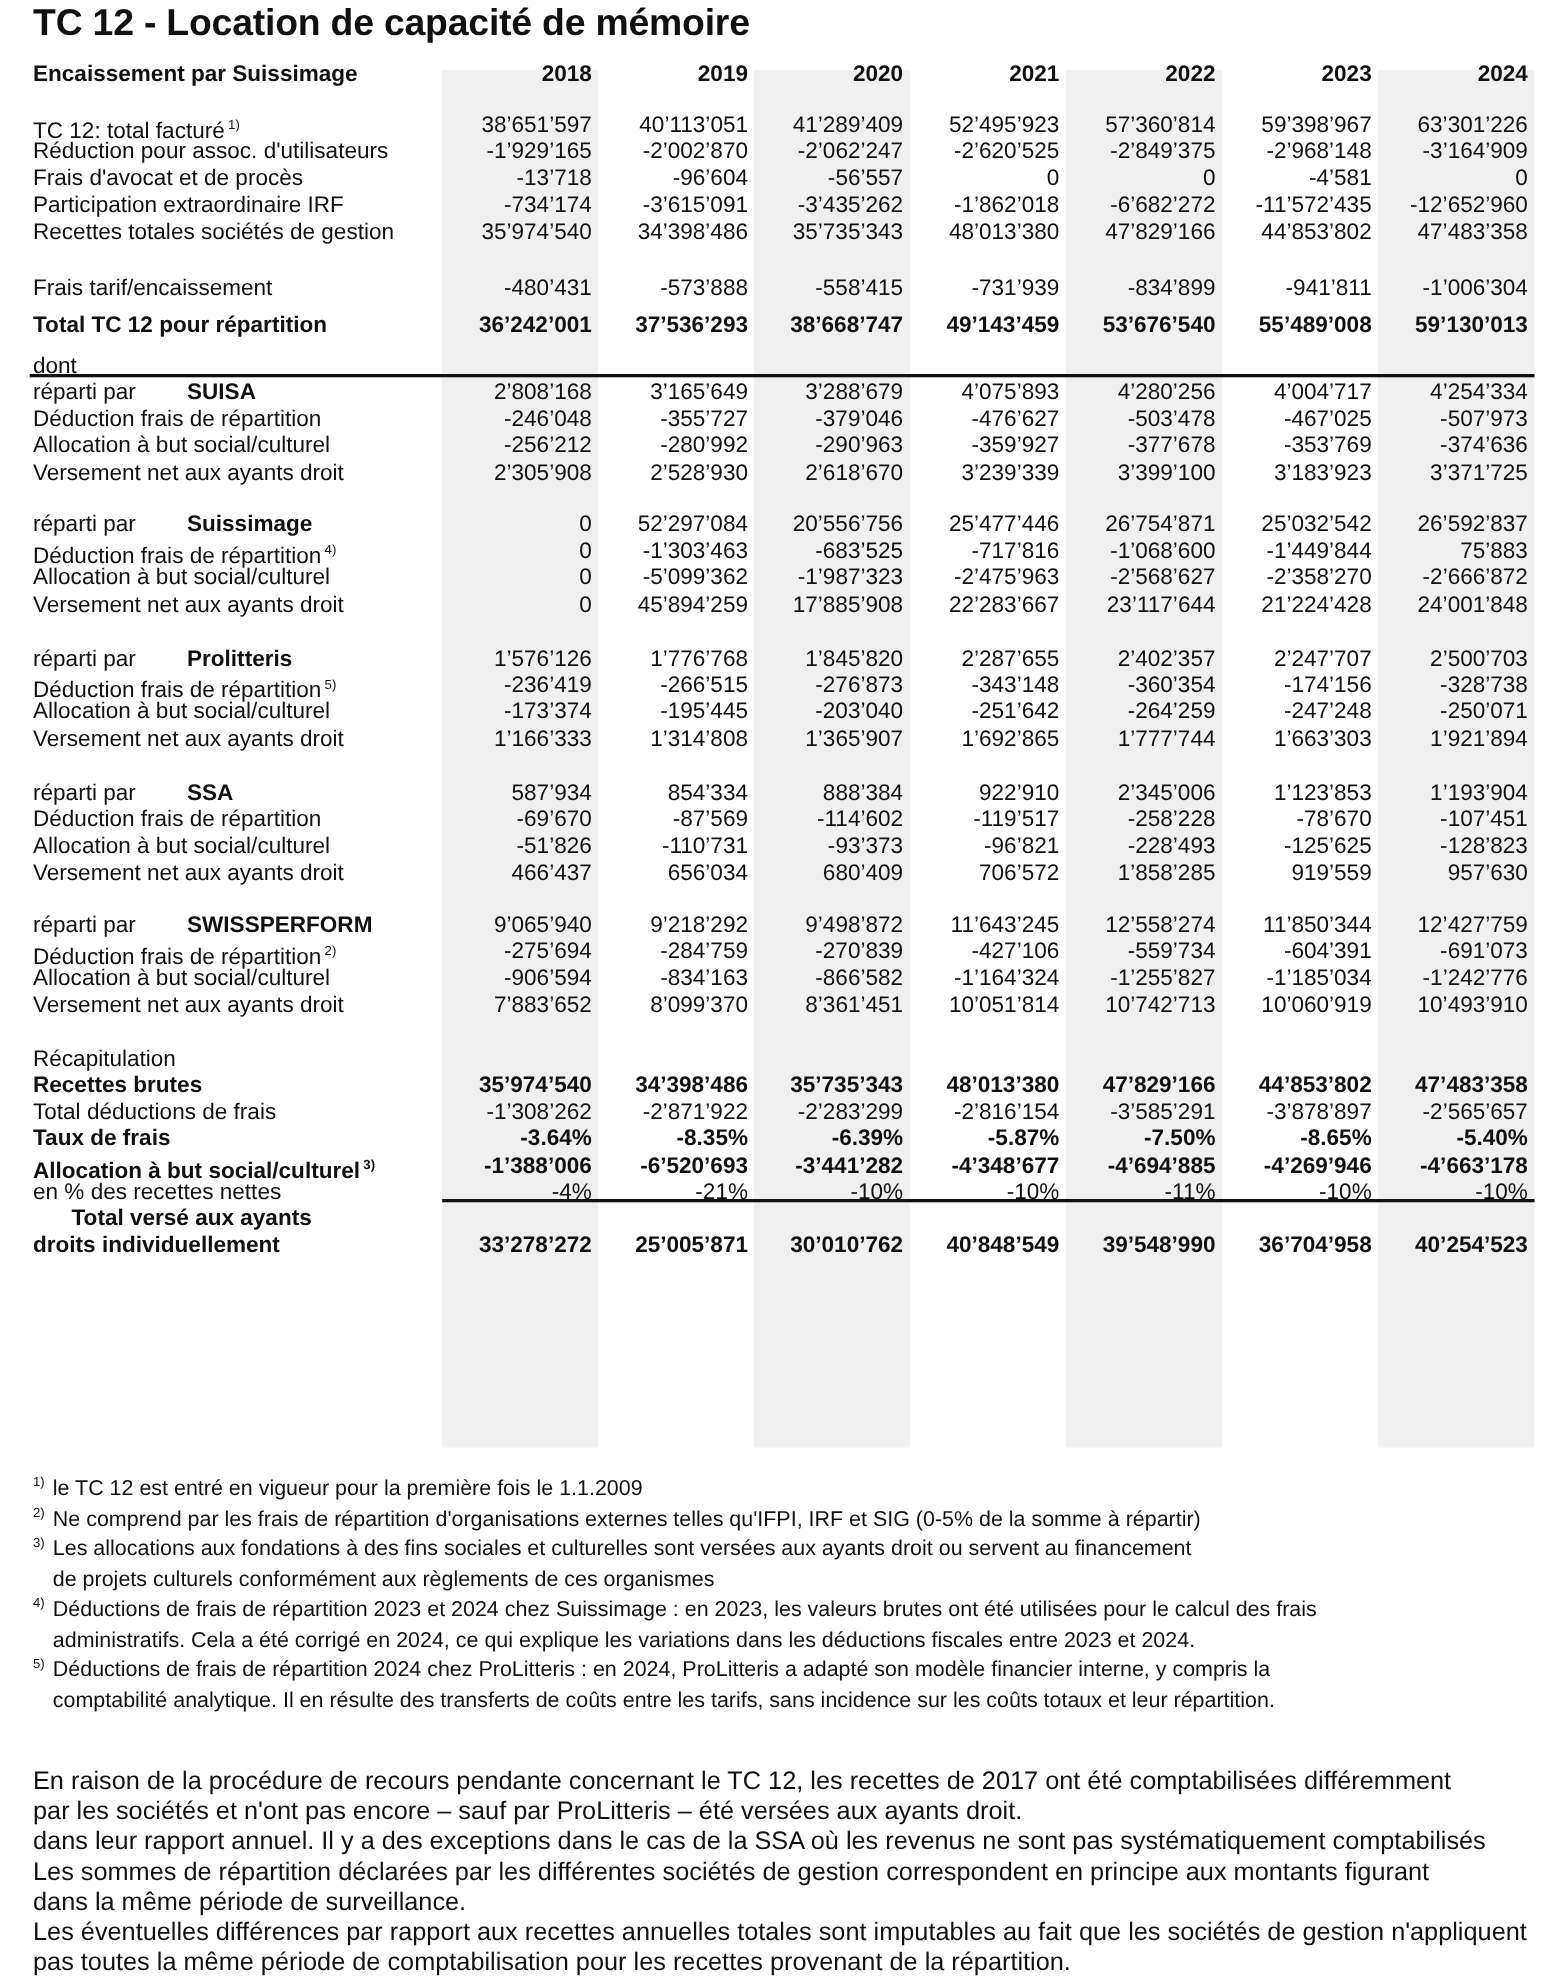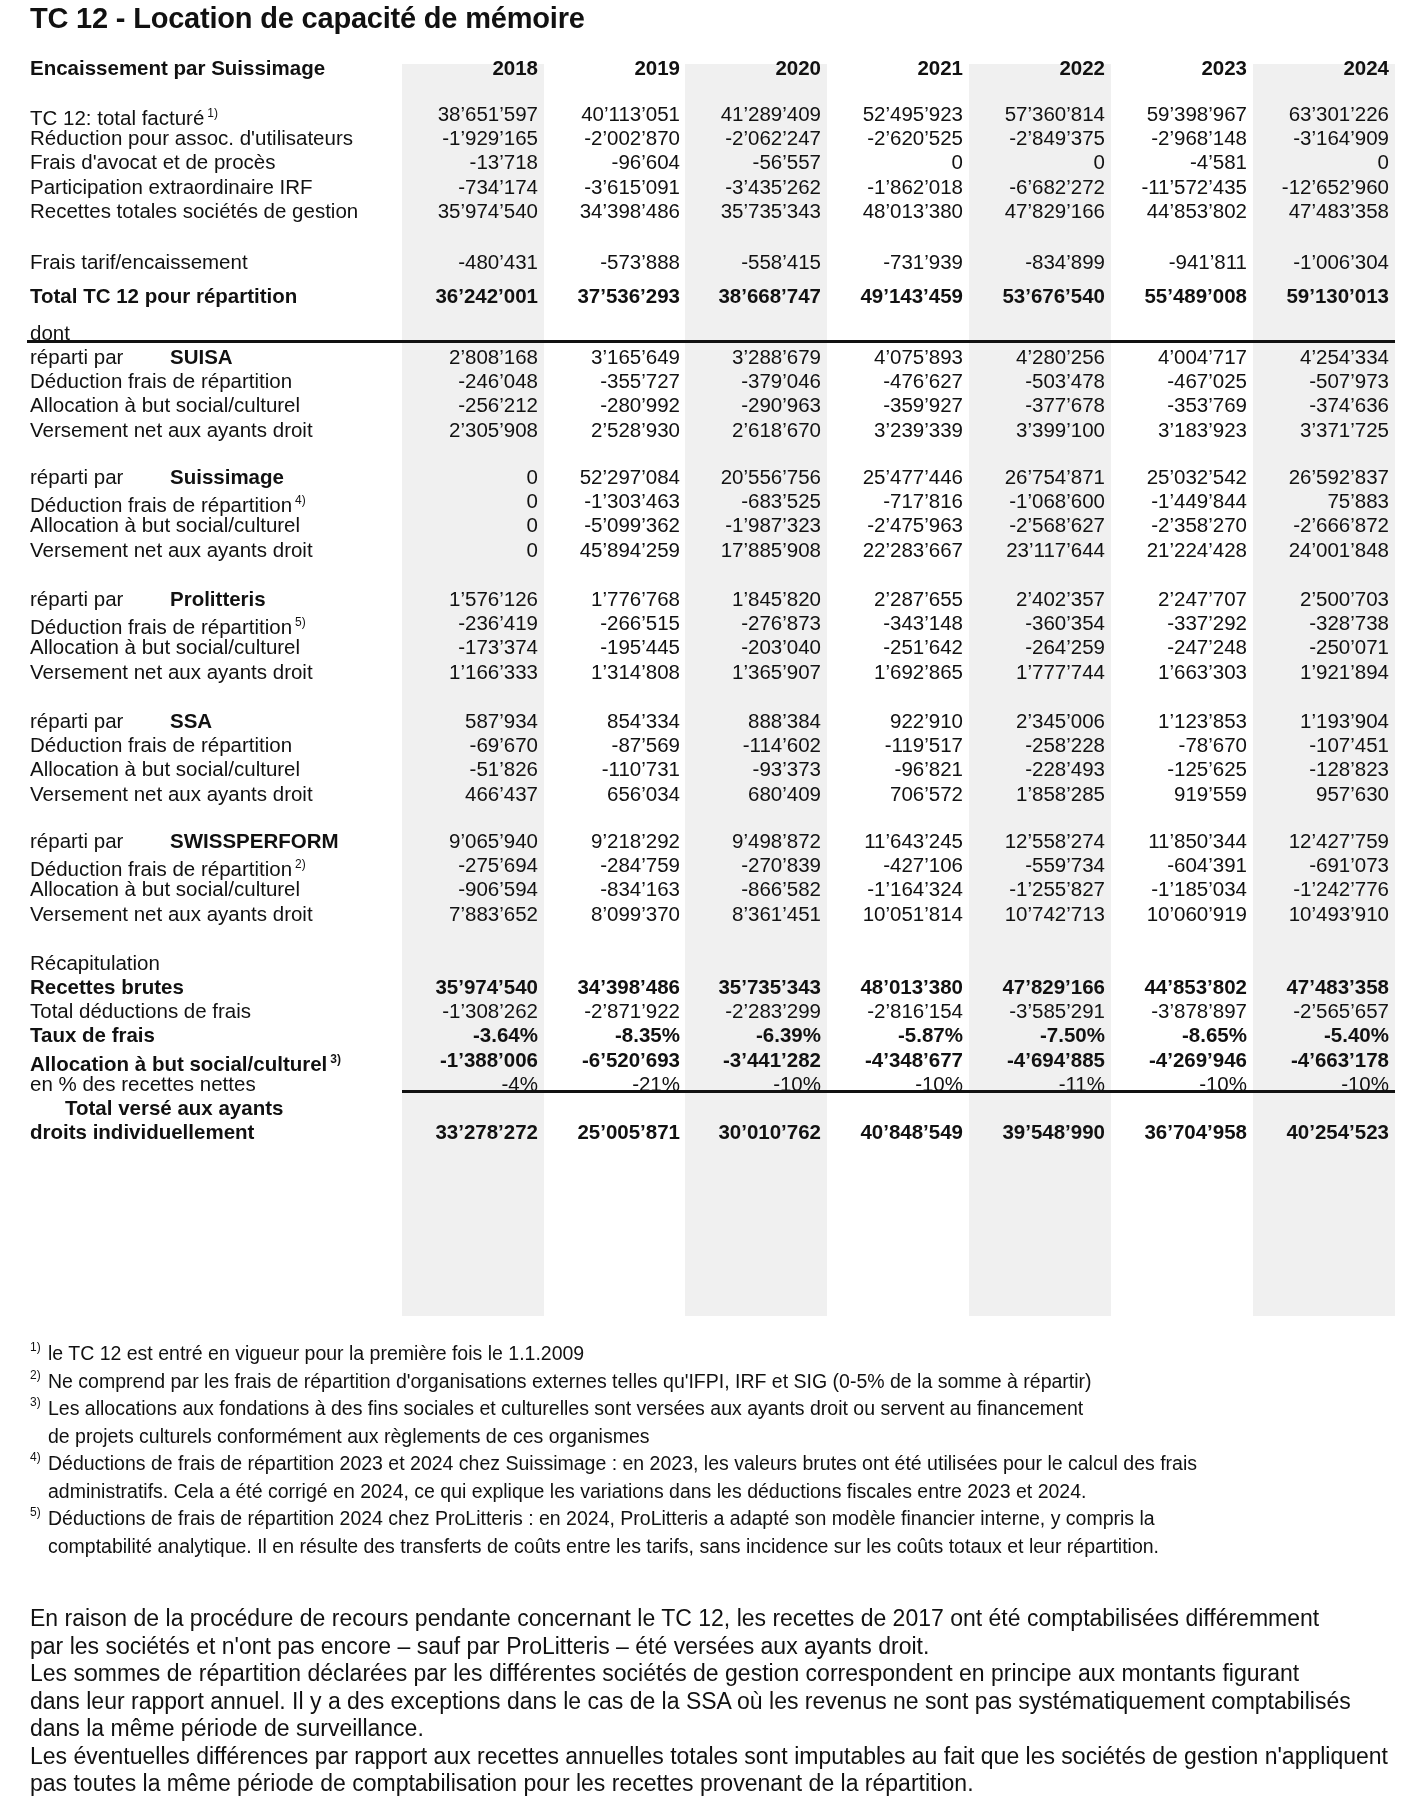--- a/index.html
+++ b/index.html
@@ -2,21 +2,21 @@
 <html><head>
 <meta charset="utf-8">
 <style>
   html, body { margin: 0; padding: 0; background: #ffffff; }
   body {
     width: 1425px; height: 1800px; position: relative; overflow: hidden;
     font-family: "Liberation Sans", sans-serif; color: #111111;
   }
   .title {
     position: absolute; left: 30px; top: 2px;
-    font-size: 29px; font-weight: bold; letter-spacing: -0.2px;
+    font-size: 34px; font-weight: bold; letter-spacing: -0.2px;
   }
   .shade {
     position: absolute; top: 64px; height: 1252px; width: 142px;
     background: #f0f0f0;
   }
   .rule-top {
     position: absolute; left: 27px; top: 340px; width: 1368px; height: 3px; background: #111;
   }
   .rule-recap {
     position: absolute; left: 402px; top: 1090px; width: 993px; height: 3px; background: #111;
@@ -231,21 +231,21 @@
       <span class="cell c5">2’247’707</span>
       <span class="cell c6">2’500’703</span>
     </div>
     <div class="row" style="top: 609.2px;">
       <span class="label"><span>Déduction frais de répartition</span><sup>5)</sup></span>
       <span class="cell c0">-236’419</span>
       <span class="cell c1">-266’515</span>
       <span class="cell c2">-276’873</span>
       <span class="cell c3">-343’148</span>
       <span class="cell c4">-360’354</span>
-      <span class="cell c5">-337’292</span>
+      <span class="cell c5">-174’156</span>
       <span class="cell c6">-328’738</span>
     </div>
     <div class="row" style="top: 633.4px;">
       <span class="label"><span>Allocation à but social/culturel</span></span>
       <span class="cell c0">-173’374</span>
       <span class="cell c1">-195’445</span>
       <span class="cell c2">-203’040</span>
       <span class="cell c3">-251’642</span>
       <span class="cell c4">-264’259</span>
       <span class="cell c5">-247’248</span>
@@ -430,18 +430,18 @@
     </div>
     <div class="note">
       <span class="num">5)</span>
       <div>Déductions de frais de répartition 2024 chez ProLitteris : en 2024, ProLitteris a adapté son modèle financier interne, y compris la</div>
       <div>comptabilité analytique. Il en résulte des transferts de coûts entre les tarifs, sans incidence sur les coûts totaux et leur répartition.</div>
     </div>
   </div>
 <div class="para" id="paras">
     <div>En raison de la procédure de recours pendante concernant le TC 12, les recettes de 2017 ont été comptabilisées différemment</div>
     <div>par les sociétés et n'ont pas encore – sauf par ProLitteris – été versées aux ayants droit.</div>
+    <div>dans leur rapport annuel. Il y a des exceptions dans le cas de la SSA où les revenus ne sont pas systématiquement comptabilisés</div>
     <div>Les sommes de répartition déclarées par les différentes sociétés de gestion correspondent en principe aux montants figurant</div>
-    <div>dans leur rapport annuel. Il y a des exceptions dans le cas de la SSA où les revenus ne sont pas systématiquement comptabilisés</div>
     <div>dans la même période de surveillance.</div>
     <div>Les éventuelles différences par rapport aux recettes annuelles totales sont imputables au fait que les sociétés de gestion n'appliquent</div>
     <div>pas toutes la même période de comptabilisation pour les recettes provenant de la répartition.</div>
   </div>
 
 </body></html>

